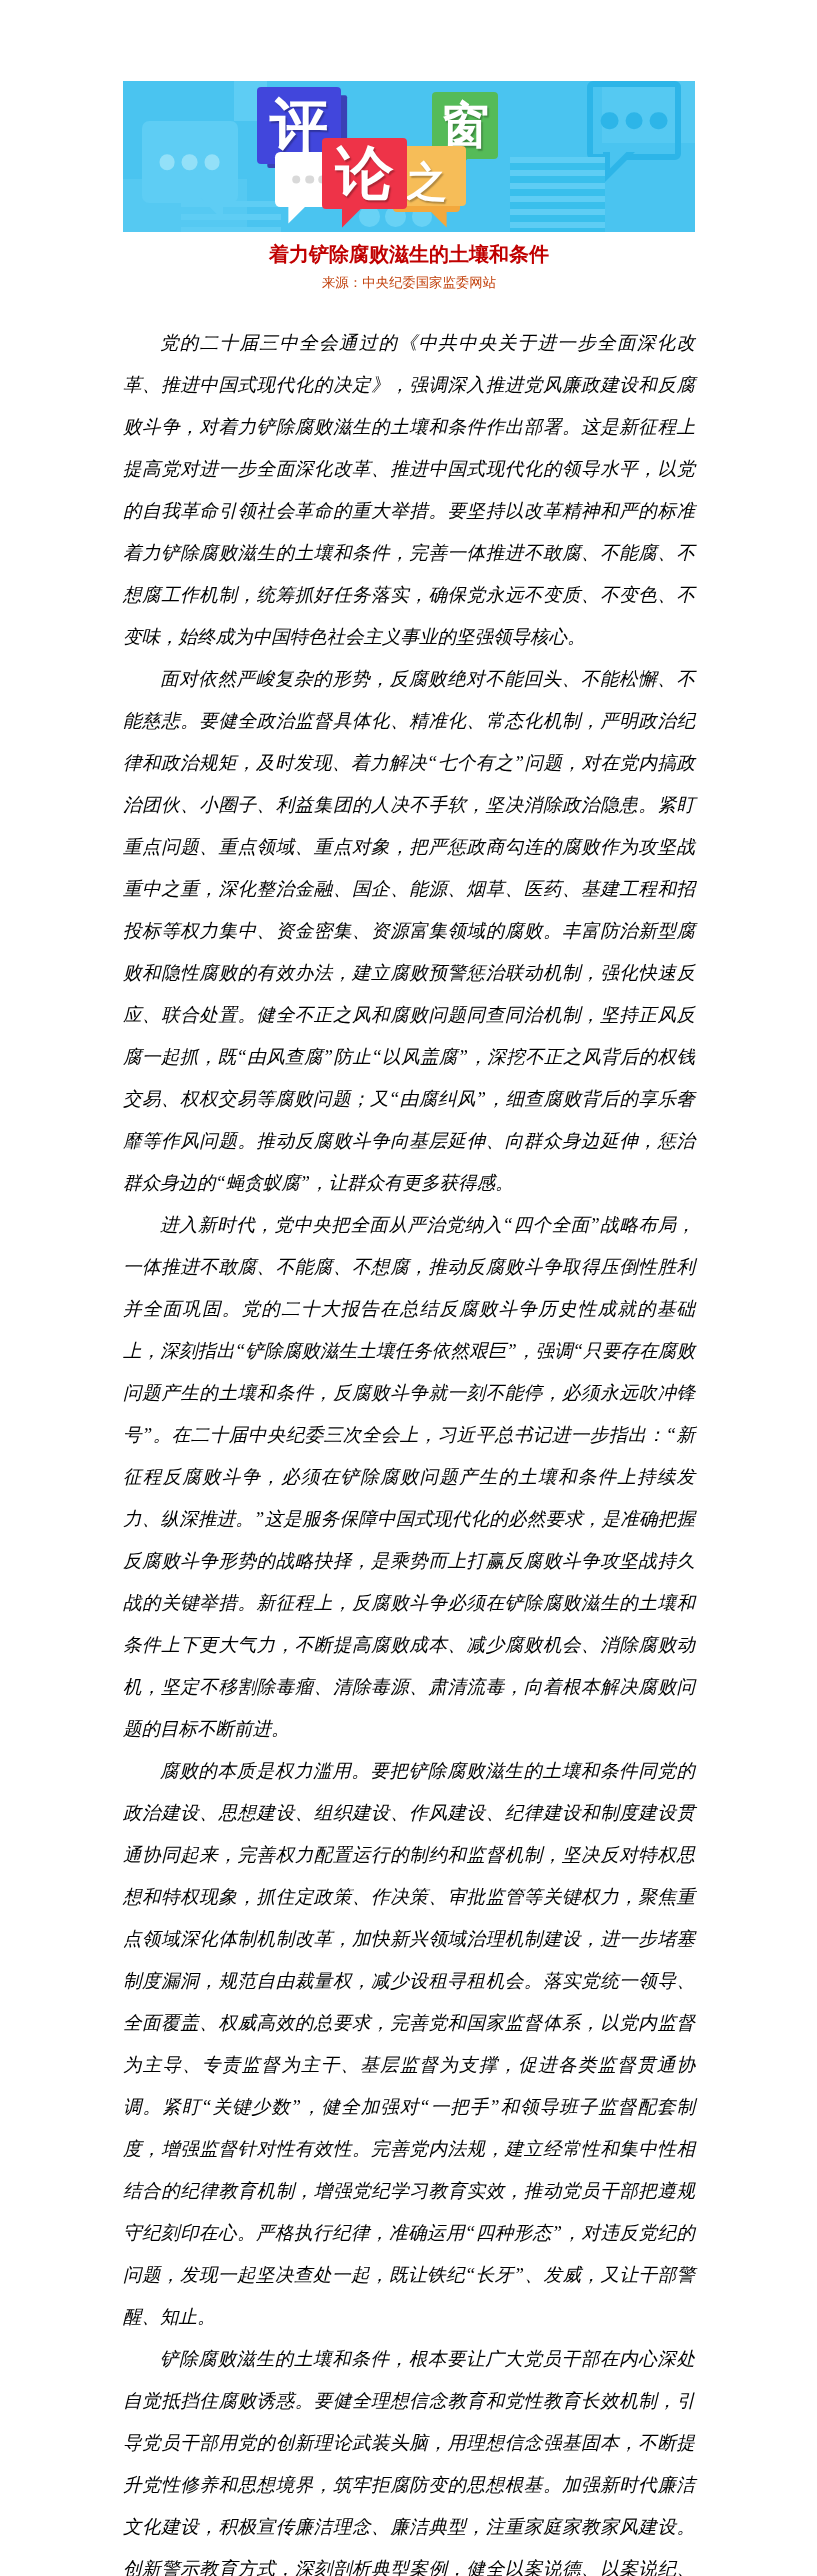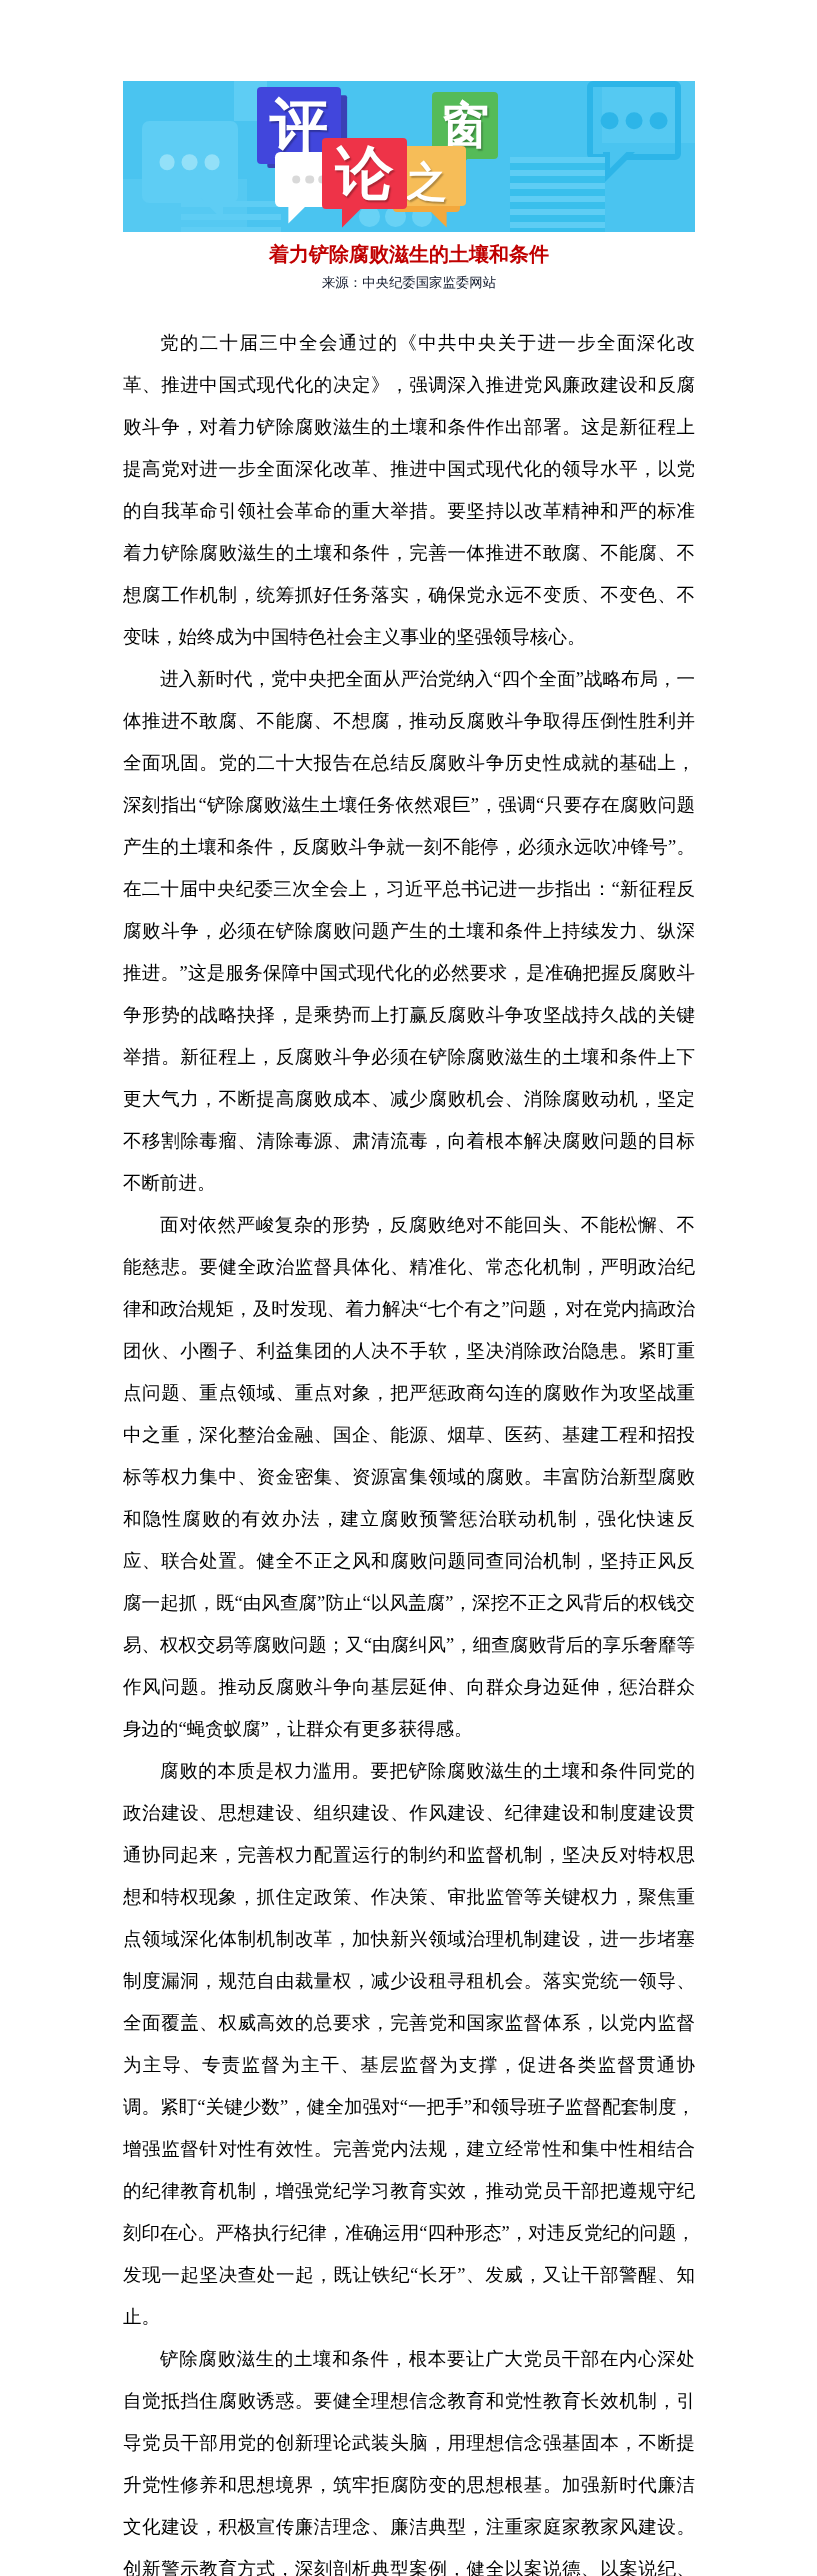--- a/index.html
+++ b/index.html
@@ -97,29 +97,29 @@
     font-weight: bold;
     font-size: 20px;
     line-height: 28px;
     color: #c00000;
   }
   .source {
     margin-top: 7.2px;
     text-align: center;
     font-size: 13.4px;
     line-height: 16.5px;
-    color: #0f172a;
+    color: #c2410c;
   }
   .article {
     margin: 30px 123px 0;
     font-size: 18.5px;
     line-height: 42px;
     text-align: justify;
   }
-  .article p { margin: 0; padding: 0; text-indent: 2em; }
+  .article p { margin: 0; padding: 0; text-indent: 2em; font-style: italic; }
 </style>
 </head>
 <body>
 
 <div class="page">
 
   <div class="banner">
     <div class="strip-tl"></div>
     <div class="patch-a"></div>
     <div class="patch-b"></div>
@@ -180,20 +180,20 @@
       <span class="tail"></span>
     </div>
   </div>
 
   <h1 class="title">着力铲除腐败滋生的土壤和条件</h1>
 
   <div class="source">来源：中央纪委国家监委网站</div>
 
   <main class="article">
     <p>党的二十届三中全会通过的《中共中央关于进一步全面深化改革、推进中国式现代化的决定》，强调深入推进党风廉政建设和反腐败斗争，对着力铲除腐败滋生的土壤和条件作出部署。这是新征程上提高党对进一步全面深化改革、推进中国式现代化的领导水平，以党的自我革命引领社会革命的重大举措。要坚持以改革精神和严的标准着力铲除腐败滋生的土壤和条件，完善一体推进不敢腐、不能腐、不想腐工作机制，统筹抓好任务落实，确保党永远不变质、不变色、不变味，始终成为中国特色社会主义事业的坚强领导核心。</p>
+    <p>面对依然严峻复杂的形势，反腐败绝对不能回头、不能松懈、不能慈悲。要健全政治监督具体化、精准化、常态化机制，严明政治纪律和政治规矩，及时发现、着力解决“七个有之”问题，对在党内搞政治团伙、小圈子、利益集团的人决不手软，坚决消除政治隐患。紧盯重点问题、重点领域、重点对象，把严惩政商勾连的腐败作为攻坚战重中之重，深化整治金融、国企、能源、烟草、医药、基建工程和招投标等权力集中、资金密集、资源富集领域的腐败。丰富防治新型腐败和隐性腐败的有效办法，建立腐败预警惩治联动机制，强化快速反应、联合处置。健全不正之风和腐败问题同查同治机制，坚持正风反腐一起抓，既“由风查腐”防止“以风盖腐”，深挖不正之风背后的权钱交易、权权交易等腐败问题；又“由腐纠风”，细查腐败背后的享乐奢靡等作风问题。推动反腐败斗争向基层延伸、向群众身边延伸，惩治群众身边的“蝇贪蚁腐”，让群众有更多获得感。</p>
     <p>进入新时代，党中央把全面从严治党纳入“四个全面”战略布局，一体推进不敢腐、不能腐、不想腐，推动反腐败斗争取得压倒性胜利并全面巩固。党的二十大报告在总结反腐败斗争历史性成就的基础上，深刻指出“铲除腐败滋生土壤任务依然艰巨”，强调“只要存在腐败问题产生的土壤和条件，反腐败斗争就一刻不能停，必须永远吹冲锋号”。在二十届中央纪委三次全会上，习近平总书记进一步指出：“新征程反腐败斗争，必须在铲除腐败问题产生的土壤和条件上持续发力、纵深推进。”这是服务保障中国式现代化的必然要求，是准确把握反腐败斗争形势的战略抉择，是乘势而上打赢反腐败斗争攻坚战持久战的关键举措。新征程上，反腐败斗争必须在铲除腐败滋生的土壤和条件上下更大气力，不断提高腐败成本、减少腐败机会、消除腐败动机，坚定不移割除毒瘤、清除毒源、肃清流毒，向着根本解决腐败问题的目标不断前进。</p>
-    <p>面对依然严峻复杂的形势，反腐败绝对不能回头、不能松懈、不能慈悲。要健全政治监督具体化、精准化、常态化机制，严明政治纪律和政治规矩，及时发现、着力解决“七个有之”问题，对在党内搞政治团伙、小圈子、利益集团的人决不手软，坚决消除政治隐患。紧盯重点问题、重点领域、重点对象，把严惩政商勾连的腐败作为攻坚战重中之重，深化整治金融、国企、能源、烟草、医药、基建工程和招投标等权力集中、资金密集、资源富集领域的腐败。丰富防治新型腐败和隐性腐败的有效办法，建立腐败预警惩治联动机制，强化快速反应、联合处置。健全不正之风和腐败问题同查同治机制，坚持正风反腐一起抓，既“由风查腐”防止“以风盖腐”，深挖不正之风背后的权钱交易、权权交易等腐败问题；又“由腐纠风”，细查腐败背后的享乐奢靡等作风问题。推动反腐败斗争向基层延伸、向群众身边延伸，惩治群众身边的“蝇贪蚁腐”，让群众有更多获得感。</p>
     <p>腐败的本质是权力滥用。要把铲除腐败滋生的土壤和条件同党的政治建设、思想建设、组织建设、作风建设、纪律建设和制度建设贯通协同起来，完善权力配置运行的制约和监督机制，坚决反对特权思想和特权现象，抓住定政策、作决策、审批监管等关键权力，聚焦重点领域深化体制机制改革，加快新兴领域治理机制建设，进一步堵塞制度漏洞，规范自由裁量权，减少设租寻租机会。落实党统一领导、全面覆盖、权威高效的总要求，完善党和国家监督体系，以党内监督为主导、专责监督为主干、基层监督为支撑，促进各类监督贯通协调。紧盯“关键少数”，健全加强对“一把手”和领导班子监督配套制度，增强监督针对性有效性。完善党内法规，建立经常性和集中性相结合的纪律教育机制，增强党纪学习教育实效，推动党员干部把遵规守纪刻印在心。严格执行纪律，准确运用“四种形态”，对违反党纪的问题，发现一起坚决查处一起，既让铁纪“长牙”、发威，又让干部警醒、知止。</p>
     <p>铲除腐败滋生的土壤和条件，根本要让广大党员干部在内心深处自觉抵挡住腐败诱惑。要健全理想信念教育和党性教育长效机制，引导党员干部用党的创新理论武装头脑，用理想信念强基固本，不断提升党性修养和思想境界，筑牢拒腐防变的思想根基。加强新时代廉洁文化建设，积极宣传廉洁理念、廉洁典型，注重家庭家教家风建设。创新警示教育方式，深刻剖析典型案例，健全以案说德、以案说纪、以案说法、以案说责机制，以优良党风政风引领社风民风，推动形成廉荣贪耻的社会氛围。</p>
   </main>
 
 </div>
 
 
 </body></html>

